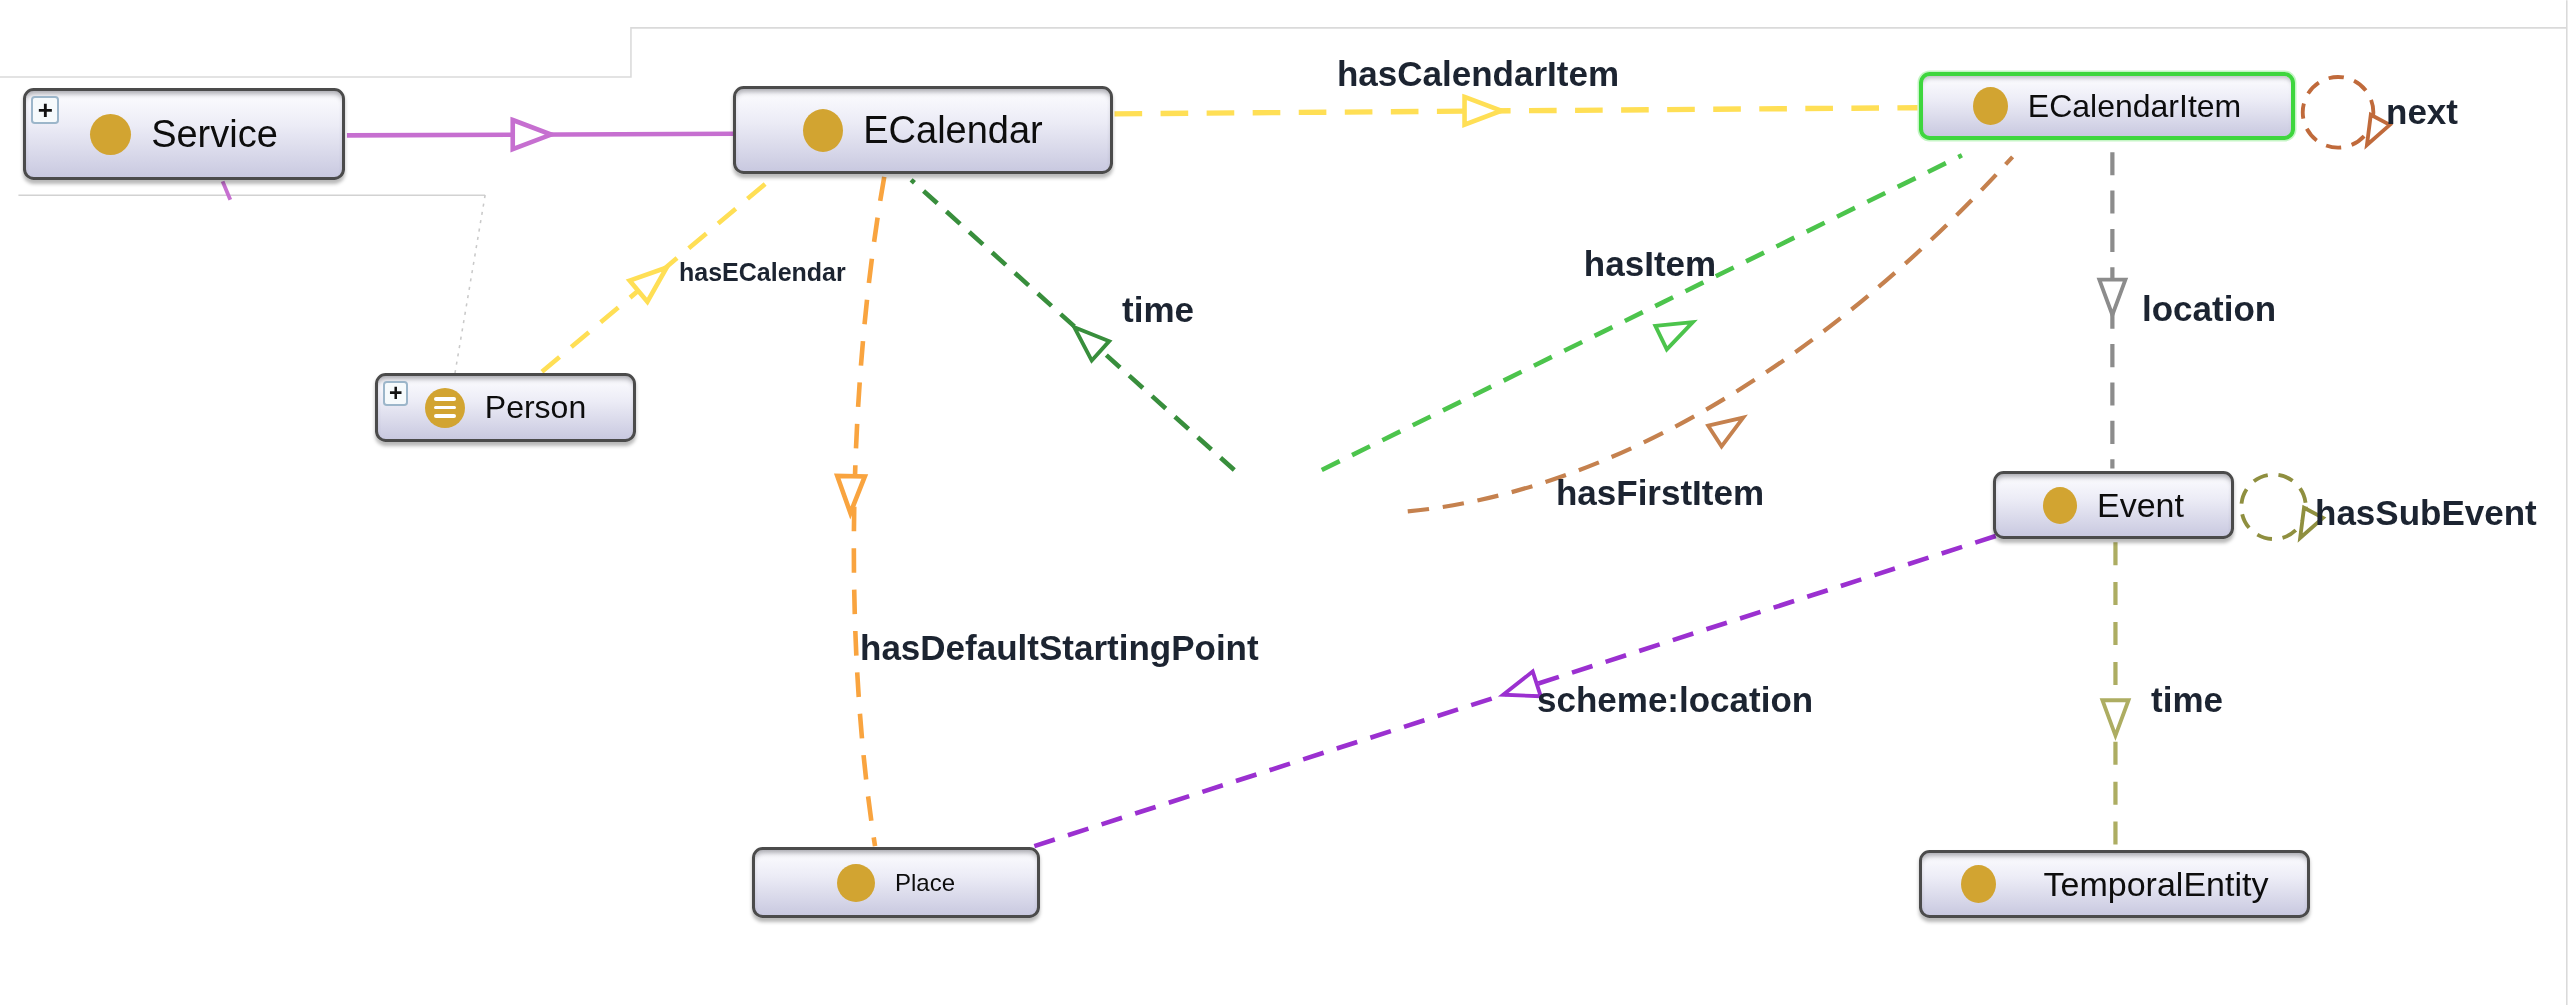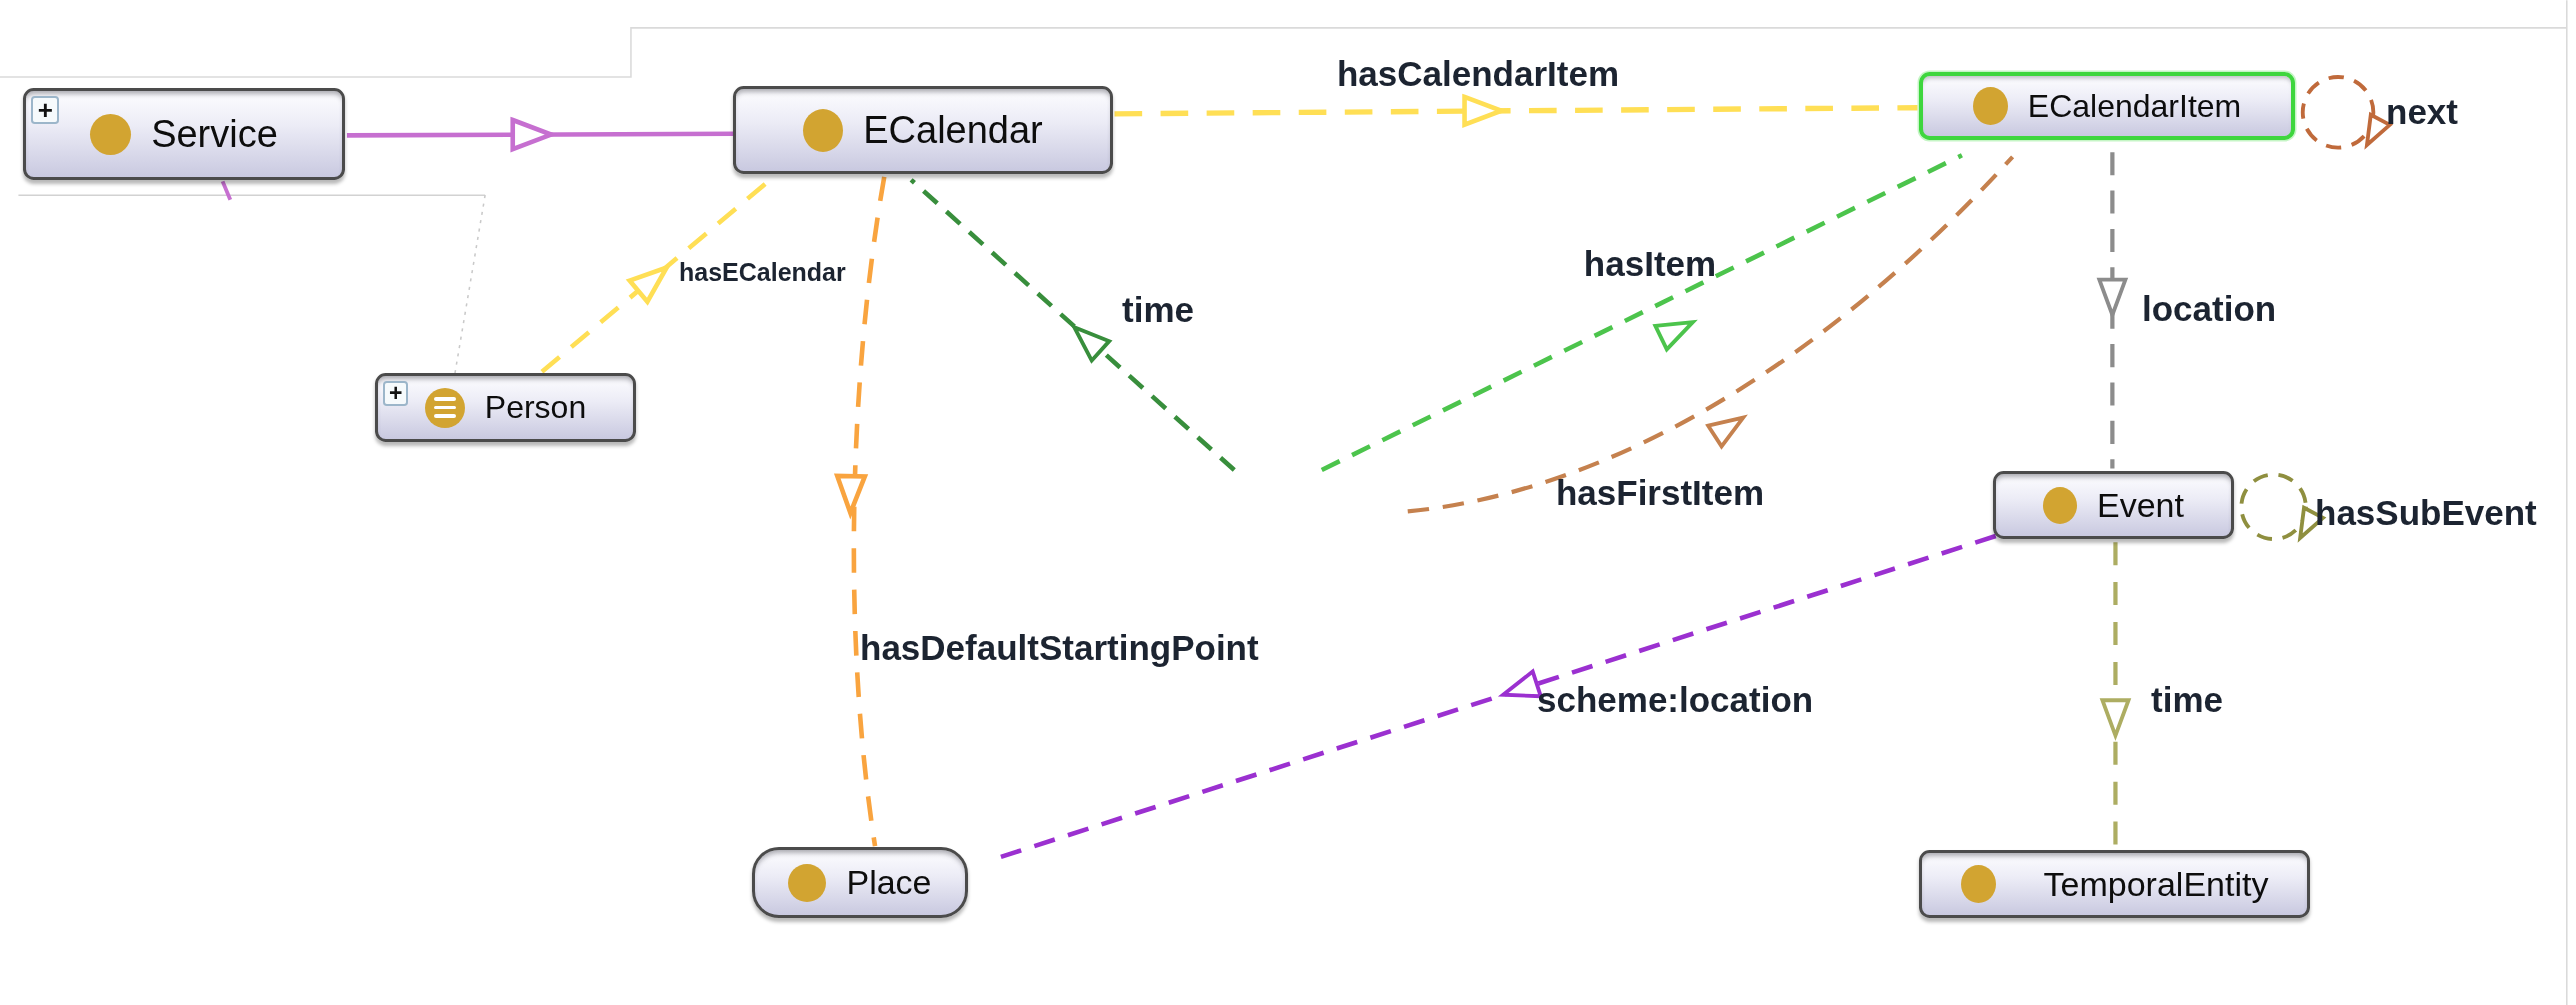--- a/index.html
+++ b/index.html
@@ -176,21 +176,21 @@
       </span>
     <span class="node-label">Person</span>
   </div>
 
 
   <div class="node" style="left:1993px;top:471px;width:241px;height:68px;font-size:34px;">
     <span class="class-dot" style="width:34px;height:37px;"></span>
     <span class="node-label">Event</span>
   </div>
 
-  <div class="node" style="left:752px;top:847px;width:216px;height:71px;font-size:34px;border-radius:27px;">
+  <div class="node" style="left:752px;top:847px;width:288px;height:71px;font-size:24px;">
     <span class="class-dot" style="width:38px;height:38px;"></span>
     <span class="node-label">Place</span>
   </div>
 
   <div class="node" style="left:1919px;top:850px;width:391px;height:68px;font-size:34px;gap:48px;">
     <span class="class-dot" style="width:35px;height:38px;"></span>
     <span class="node-label">TemporalEntity</span>
   </div>
 
   <span class="edge-label centered" style="left:1478px;top:74px;">hasCalendarItem</span>

